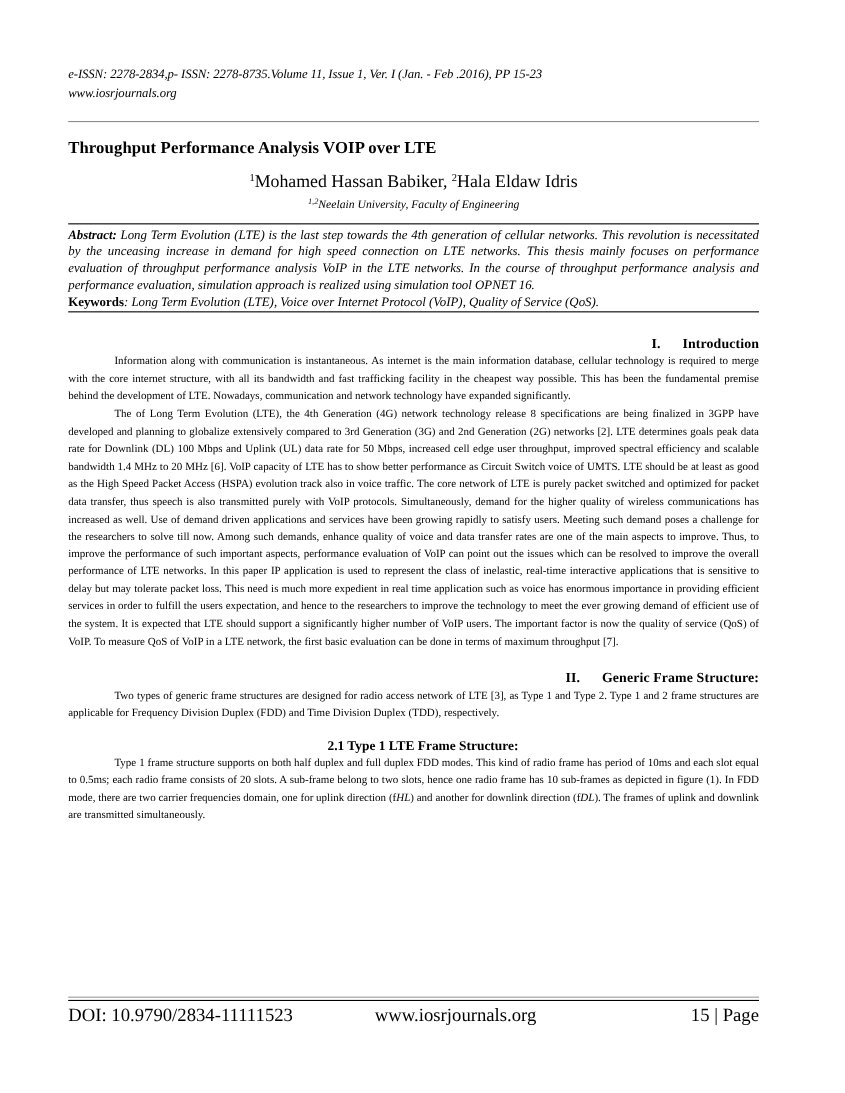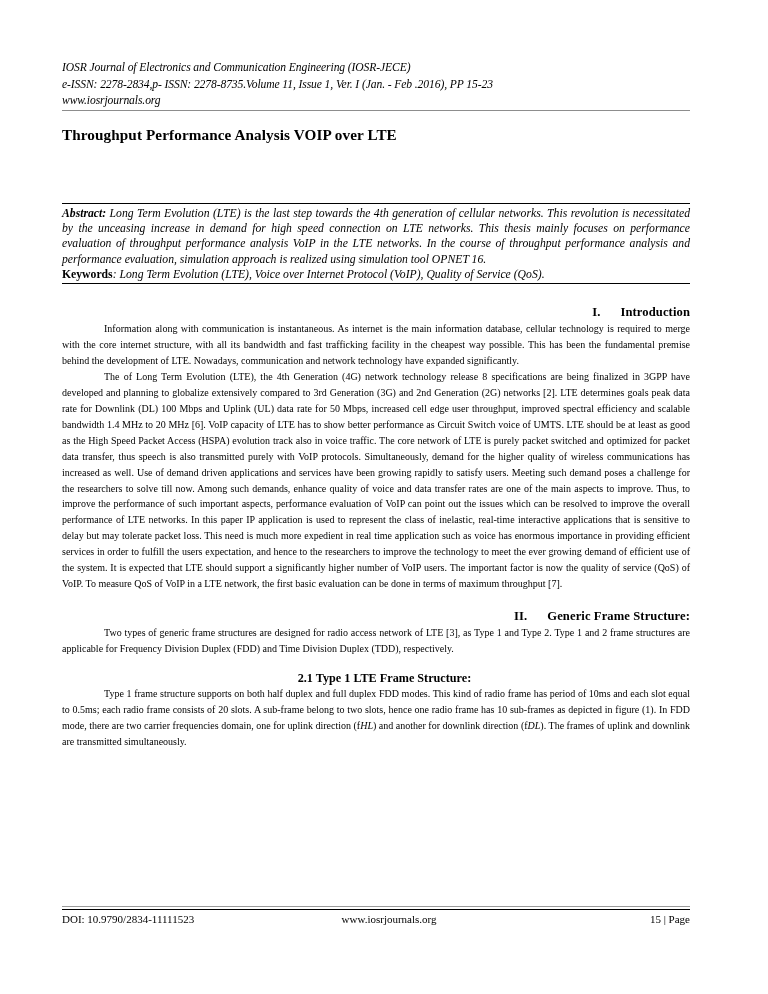--- a/index.html
+++ b/index.html
@@ -157,47 +157,52 @@
   .footer-rule-bottom {
     margin-top: 1.5px;
     height: 0;
     border-top: 1.2px solid #000;
   }
   .footer {
     position: absolute;
     left: 0;
     top: 913px;
     width: 628px;
-    font-size: 11px;
+    font-size: 17px;
     display: flex;
     align-items: center;
   }
   .footer .doi { flex: 0 0 auto; }
   .footer .site {
     flex: 1 1 auto;
     text-align: center;
     margin-left: -28px;
   }
   .footer .pageno { flex: 0 0 auto; text-align: right; margin-left: 38px; }
 </style>
 </head>
 <body>
 
 <div class="page">
 
   <div class="journal-header">
-    <div>IOSR Journal of Electronics and Communication Engineering (IOSR-JECE)</div>
     <div>e-ISSN: 2278-2834,p- ISSN: 2278-8735.Volume 11, Issue 1, Ver. I (Jan. - Feb .2016), PP 15-23</div>
     <div>www.iosrjournals.org</div>
   </div>
   <div class="header-rule"></div>
 
   <div class="title">Throughput Performance Analysis VOIP over LTE</div>
 
-
+  <div class="authors">
+    <sup>1</sup><span>Mohamed Hassan Babiker, </span><sup>2</sup><span>Hala Eldaw Idris</span>
+  </div>
+
+  <div class="affiliation">
+    <sup>1,2</sup><span>Neelain University, Faculty of Engineering</span>
+  </div>
 
   <div class="abstract-box">
     <p class="abstract-text"><b>Abstract:</b><span> Long Term Evolution (LTE) is the last step towards the 4th generation of cellular networks. This revolution is necessitated by the unceasing increase in demand for high speed connection on LTE networks. This thesis mainly focuses on performance evaluation of throughput performance analysis VoIP in the LTE networks. In the course of throughput performance analysis and performance evaluation, simulation approach is realized using simulation tool OPNET 16.</span></p>
     <p class="keywords"><span class="kw-label">Keywords</span><span>: Long Term Evolution (LTE), Voice over Internet Protocol (VoIP), Quality of Service (QoS).</span></p>
   </div>
 
   <div class="body-area">
 
     <h2 class="section-head"><span class="numeral">I.</span><span>Introduction</span></h2>
 

